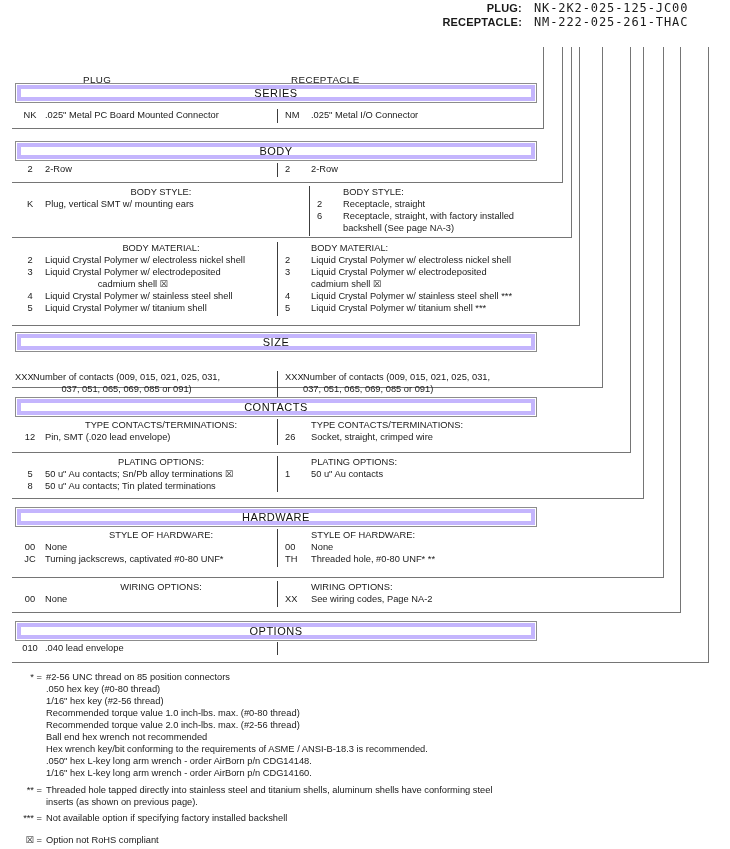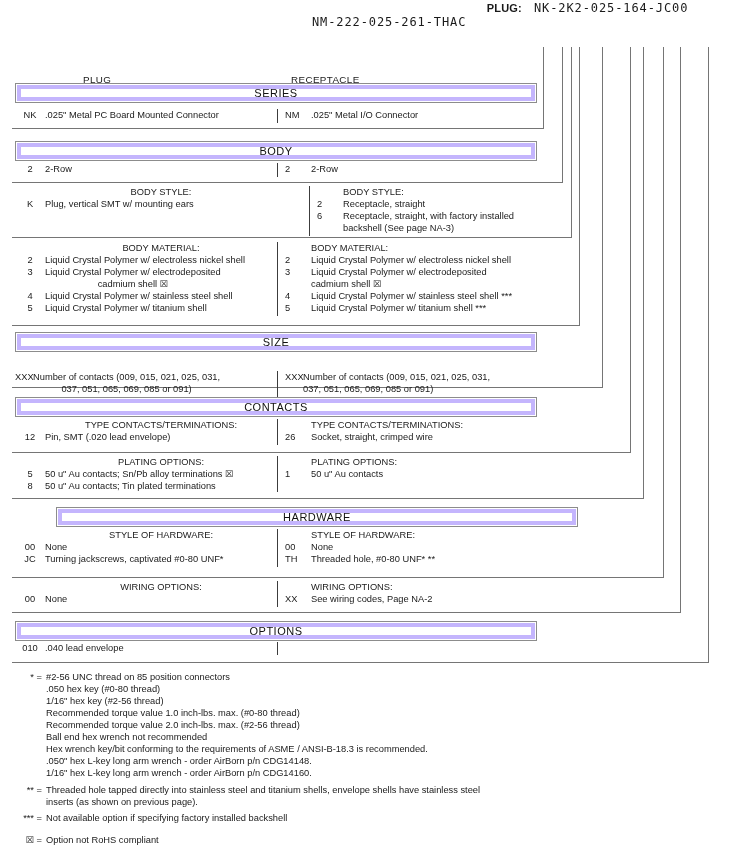--- a/index.html
+++ b/index.html
@@ -61,23 +61,24 @@
       <path d="M630.5 47 V452.5 H12" stroke="#757575" stroke-width="1"></path>
       <path d="M643.5 47 V498.5 H12" stroke="#757575" stroke-width="1"></path>
       <path d="M663.5 47 V577.5 H12" stroke="#757575" stroke-width="1"></path>
       <path d="M680.5 47 V612.5 H12" stroke="#757575" stroke-width="1"></path>
       <path d="M708.5 47 V662.5 H12" stroke="#757575" stroke-width="1"></path>
     </svg>
 
   <div class="pn-block">
     <div class="pn-row">
       <span class="pn-label">PLUG:</span>
-      <span class="pn-value">NK-2K2-025-164-JC00</span>
+      <span class="pn-value">NK-2K2-025-125-JC00</span>
     </div>
     <div class="pn-row">
+      <span class="pn-label">RECEPTACLE:</span>
       <span class="pn-value">NM-222-025-261-THAC</span>
     </div>
   </div>
 
   <div class="col-label left">PLUG</div>
   <div class="col-label right">RECEPTACLE</div>
 
   <div id="sections-root">
       <div class="sec-box" style="top: 83px;">
         <div class="sec-box-inner">SERIES</div>
@@ -227,21 +228,21 @@
           </div>
         </div>
         <div class="gcol right">
           <div class="subtitle">PLATING OPTIONS:</div>
           <div class="row">
             <span class="code">1</span>
             <span class="desc">50 u" Au contacts</span>
           </div>
         </div>
       </div>
-      <div class="sec-box" style="top: 507px; margin-left: 41px;">
+      <div class="sec-box" style="top: 507px;">
         <div class="sec-box-inner">HARDWARE</div>
       </div>
       <div class="group" style="top: 529px;">
         <div class="gcol left">
           <div class="subtitle">STYLE OF HARDWARE:</div>
           <div class="row">
             <span class="code">00</span>
             <span class="desc">None</span>
           </div>
           <div class="row">
@@ -299,21 +300,21 @@
 1/16" hex key (#2-56 thread)
 Recommended torque value 1.0 inch-lbs. max. (#0-80 thread)
 Recommended torque value 2.0 inch-lbs. max. (#2-56 thread)
 Ball end hex wrench not recommended
 Hex wrench key/bit conforming to the requirements of ASME / ANSI-B-18.3 is recommended.
 .050" hex L-key long arm wrench - order AirBorn p/n CDG14148.
 1/16" hex L-key long arm wrench - order AirBorn p/n CDG14160.</div>
       </div>
       <div class="fn" style="margin-bottom: 4px;">
         <span class="fn-marker">** =</span>
-        <div class="fn-text">Threaded hole tapped directly into stainless steel and titanium shells, envelope shells have stainless steel
+        <div class="fn-text">Threaded hole tapped directly into stainless steel and titanium shells, aluminum shells have conforming steel
 inserts (as shown on previous page).</div>
       </div>
       <div class="fn" style="margin-bottom: 10px;">
         <span class="fn-marker">*** =</span>
         <div class="fn-text">Not available option if specifying factory installed backshell</div>
       </div>
       <div class="fn" style="margin-bottom: 0px;">
         <span class="fn-marker">☒ =</span>
         <div class="fn-text">Option not RoHS compliant</div>
       </div>

